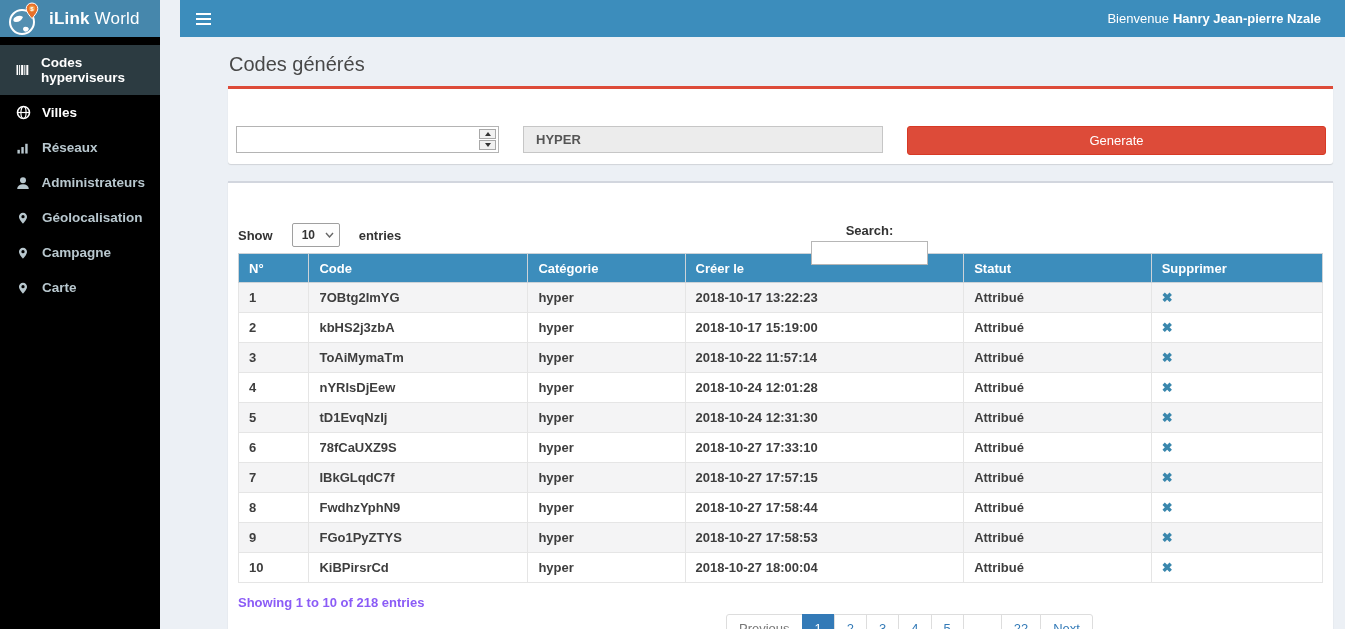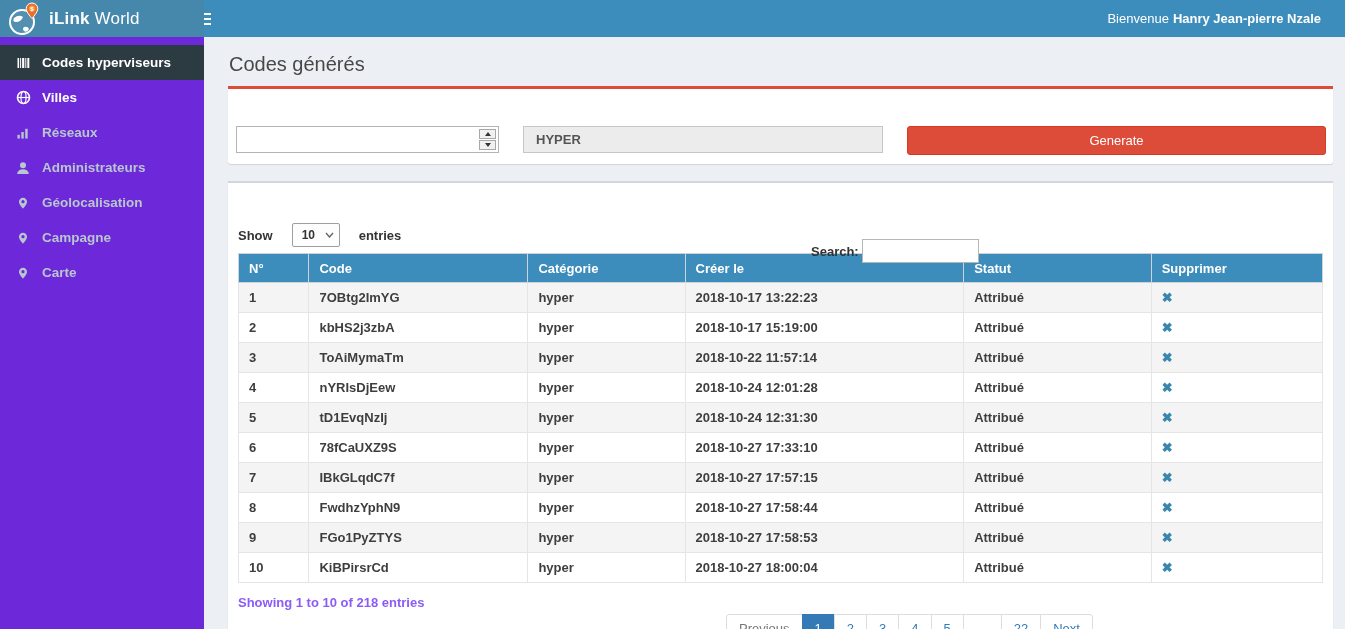--- a/index.html
+++ b/index.html
@@ -1,21 +1,21 @@
 <!DOCTYPE html>
 <html><head>
 <meta charset="utf-8">
 <style>
   * { margin:0; padding:0; box-sizing:border-box; }
   html,body { width:1345px; height:629px; overflow:hidden; }
   body { font-family:"Liberation Sans", sans-serif; background:#ecf0f5; }
   .screen { position:relative; width:1345px; height:629px; overflow:hidden; background:#ecf0f5; }
 
   
-  .sidebar { position:absolute; left:0; top:0; width:204px; height:629px; background:#6d28d9; z-index:5; }
+  .sidebar { position:absolute; left:0; top:0; width:160px; height:629px; background:#000000; z-index:5; }
   .logo { height:37px; background:#4687ac; display:flex; align-items:center; padding-left:6px; gap:7px; color:#fff; cursor:pointer; }
   .logo svg { display:block; }
   .logo-text { font-size:17px; letter-spacing:.2px; white-space:nowrap; }
   .brand-bold { font-weight:bold; }
   .menu { list-style:none; margin-top:8px; }
   .menu-item { display:flex; align-items:center; gap:11px; padding:10px 15px; font-size:13.5px;
                font-weight:bold; color:#b8c7ce; cursor:pointer; }
   .menu-item .mi-icon { width:16px; display:flex; justify-content:center; color:inherit; }
   .menu-item.emphasis { color:#ffffff; }
   .menu-item.active { background:#2c3b41; color:#ffffff; }
@@ -49,22 +49,22 @@
                   color:#fff; font-size:13px; cursor:pointer; font-family:"Liberation Sans",sans-serif; }
 
   .card2 { position:relative; margin:17px 12px 0; background:#fff; border-top:2px solid #d2d6de;
            box-shadow:0 1px 1px rgba(0,0,0,.12); padding:40px 10px 20px; min-height:480px; }
 
   .controls { position:relative; height:30px; }
   .show-group { display:flex; align-items:center; gap:19px; font-size:13px; font-weight:bold; color:#333; }
   .page-size { width:48px; height:24px; border:1px solid #9f9f9f; border-radius:2px; background:#fdfdfd;
                display:flex; align-items:center; justify-content:space-between; padding:0 5px 0 9px;
                font-size:12px; font-weight:bold; color:#333; cursor:pointer; }
-  .search-group { position:absolute; left:573px; top:16px; display:flex; align-items:center; gap:3px;
-                  font-size:13px; font-weight:bold; color:#333; }
+  .search-group { position:absolute; left:573px; top:0; display:flex; align-items:center; gap:3px;
+                  font-size:13px; font-weight:bold; color:#333;flex-direction:column; }
   .search-input { width:117px; height:24px; border:1px solid #b6b6b6; padding:0 6px; font-size:13px; }
 
   table { width:100%; border-collapse:collapse; font-size:13px; table-layout:fixed; }
   thead th { background:#3c8dbc; color:#fff; text-align:left; font-weight:bold; padding:6px 10px;
              border:1px solid #cdd3d8; height:29px; }
   th:nth-child(1){ width:6.5%; } th:nth-child(2){ width:20.2%; } th:nth-child(3){ width:14.5%; }
   th:nth-child(4){ width:25.7%; } th:nth-child(5){ width:17.3%; } th:nth-child(6){ width:15.8%; }
   tbody td { padding:7px 10px; border:1px solid #e5e5e5; color:#3e3e3e; font-weight:bold; height:30px; }
   tbody tr:nth-child(odd) { background:#f4f4f5; }
   tbody tr:nth-child(even){ background:#ffffff; }

